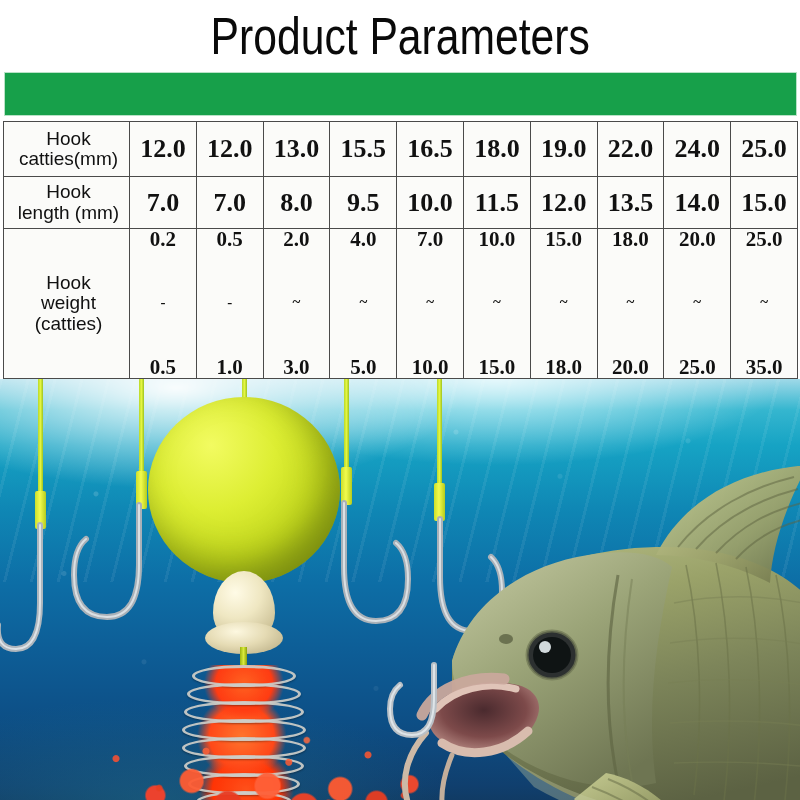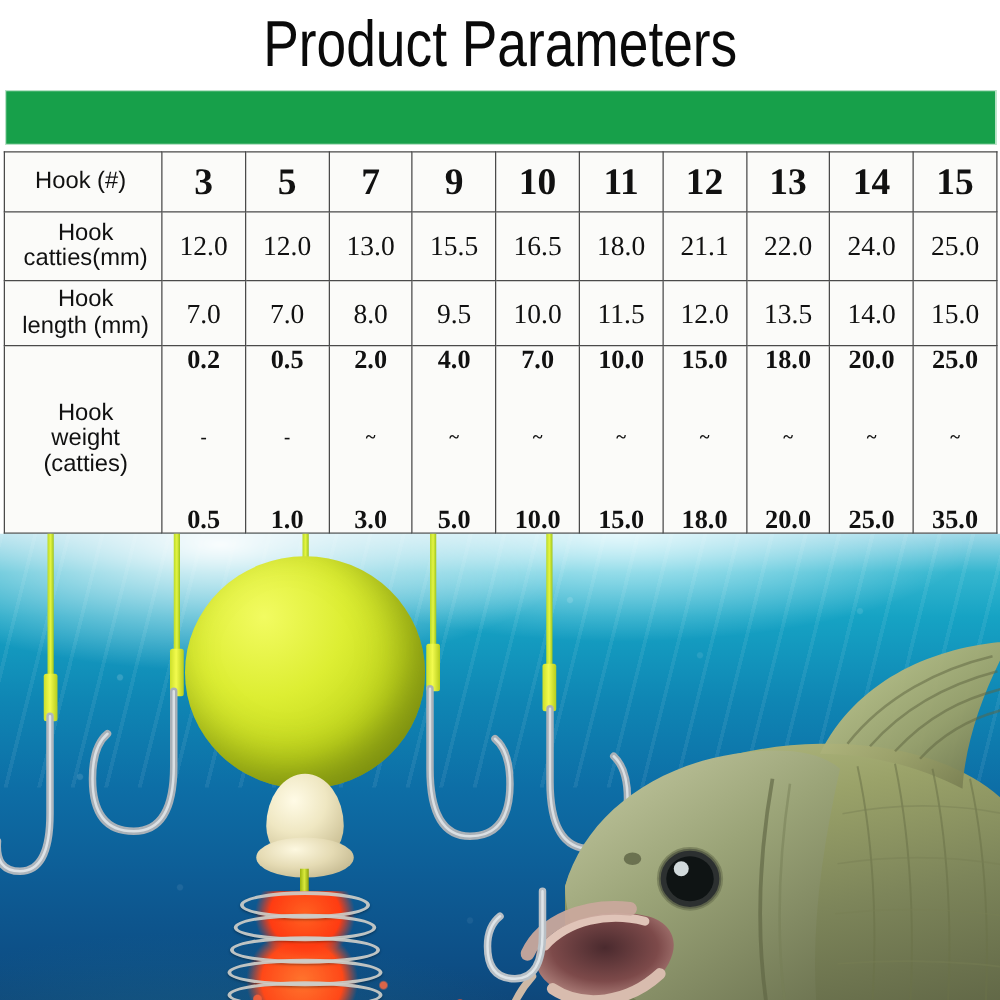--- a/index.html
+++ b/index.html
@@ -32,21 +32,21 @@
     font-size:19px; font-weight:400; line-height:1.06; color:#121212;
     font-family:"Liberation Sans", sans-serif;
   }
   td.rowlabel .l1, td.rowlabel .l2, td.rowlabel .l3 { display:block; }
   td.hdr-label { text-align:center; padding-left:0; }
 
   tr.r-head td.val { font-size:30px; font-weight:700; font-family:"Liberation Serif", serif; line-height:1; }
   tr.r-head td { height:48px; }
 
   tr.r-len td.val, tr.r-wid td.val {
-    font-size:22px; font-weight:400; font-family:"Liberation Serif", serif; line-height:1;
+    font-size:26px; font-weight:700; font-family:"Liberation Serif", serif; line-height:1;
   }
   tr.r-len td { height:55px; }
   tr.r-wid td { height:52px; }
 
   tr.r-wt td { height:78px; }
   .wt { display:flex; flex-direction:column; align-items:center; justify-content:center; line-height:1;gap:48px; }
   .wt .n { font-size:21px; font-weight:700; font-family:"Liberation Serif", serif; }
   .wt .sep { font-size:15px; font-weight:700; line-height:0.55; height:11px; display:block;
              font-family:"Liberation Serif", serif; }
 
@@ -181,46 +181,33 @@
           <col class="data-col">
           <col class="data-col">
           <col class="data-col">
         <col class="data-col">
           <col class="data-col">
           <col class="data-col">
           <col class="data-col">
           <col class="data-col">
       </colgroup>
       <tbody>
-        <tr class="r-head">
-          <td class="rowlabel hdr-label">Hook (#)</td>
-          <td class="val">3</td>
-          <td class="val">5</td>
-          <td class="val">7</td>
-          <td class="val">9</td>
-          <td class="val">10</td>
-          <td class="val">11</td>
-          <td class="val">12</td>
-          <td class="val">13</td>
-          <td class="val">14</td>
-          <td class="val">15</td>
-        </tr>
 
         <tr class="r-len">
           <td class="rowlabel">
             <span class="l1">Hook</span>
             <span class="l2">catties(mm)</span>
           </td>
           <td class="val">12.0</td>
           <td class="val">12.0</td>
           <td class="val">13.0</td>
           <td class="val">15.5</td>
           <td class="val">16.5</td>
           <td class="val">18.0</td>
-          <td class="val">21.1</td>
+          <td class="val">19.0</td>
           <td class="val">22.0</td>
           <td class="val">24.0</td>
           <td class="val">25.0</td>
         </tr>
 
         <tr class="r-wid">
           <td class="rowlabel">
             <span class="l1">Hook</span>
             <span class="l2">length (mm)</span>
           </td>

